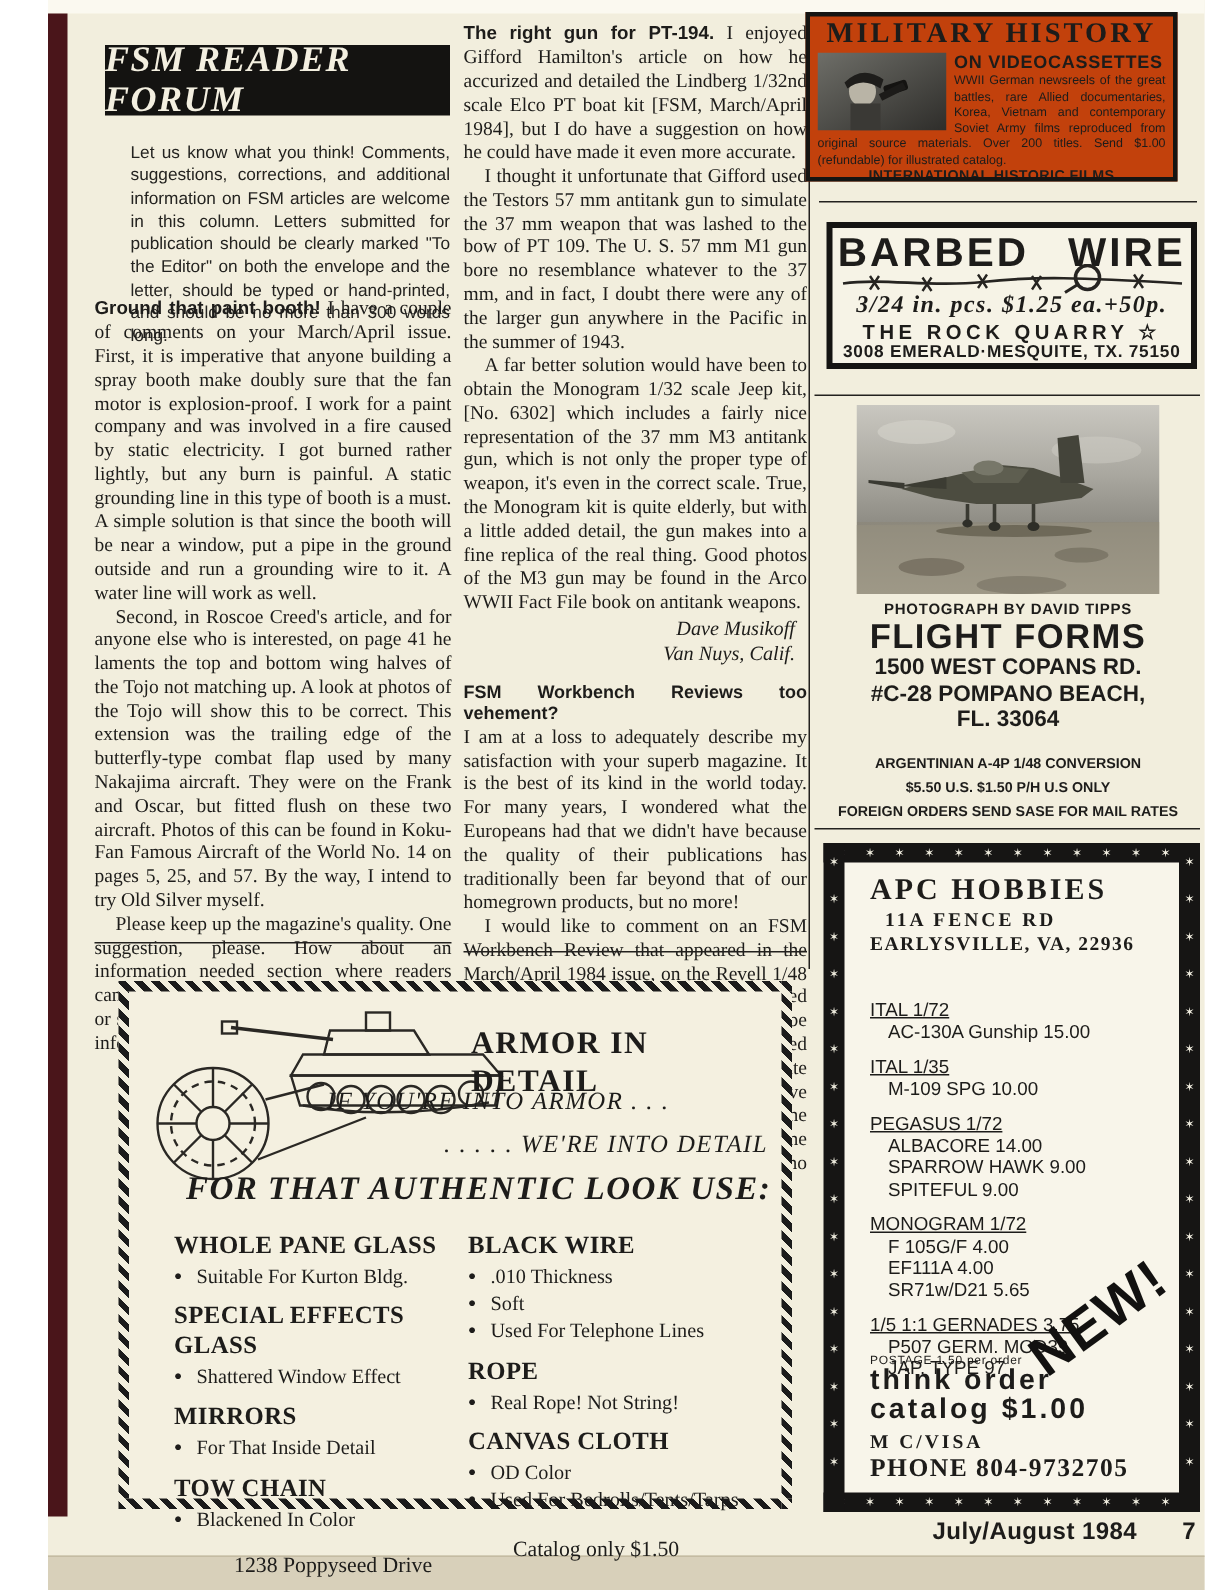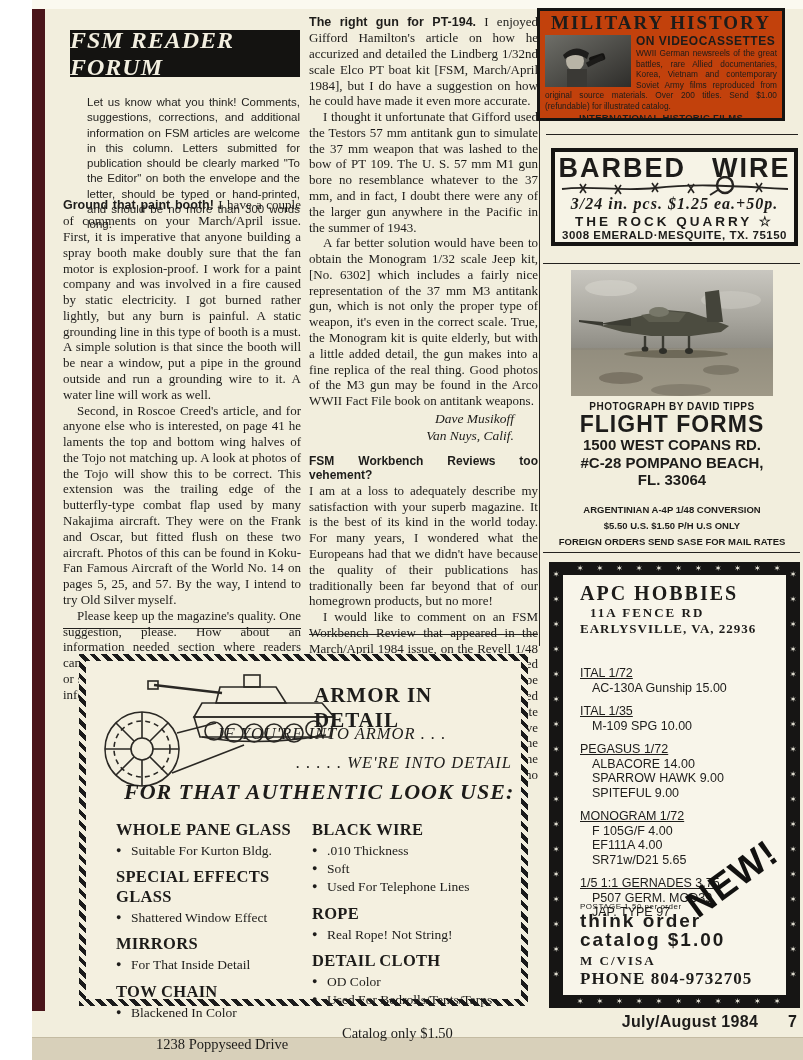--- a/index.html
+++ b/index.html
@@ -16,21 +16,21 @@
   .intro{position:absolute;left:55px;top:95px;width:213px;font-family:"Liberation Sans",sans-serif;
     font-size:11.5px;line-height:1.33;text-align:justify;color:#242320;}
 
   
   .col1{position:absolute;left:31px;top:197px;width:238px;}
   .col2{position:absolute;left:277px;top:14px;width:229px;}
   .letter{font-size:13px;line-height:1.215;text-align:justify;}
   .para{margin:0;}
   .para.indented{text-indent:14px;}
   .lead{font-family:"Liberation Sans",sans-serif;font-weight:bold;font-size:12.5px;}
-  .sig{text-align:right;font-style:italic;font-size:13.5px;line-height:1.25;padding-right:24px;margin-top:2px;}
+  .sig{text-align:right;font-style:italic;font-size:13.5px;line-height:1.25;padding-right:8px;margin-top:2px;}
   .letter-heading{font-family:"Liberation Sans",sans-serif;font-weight:bold;font-size:12px;margin:9px 0 0 0;}
 
   .rule{position:absolute;background:#23211e;}
 
   
   .ad-mil{position:absolute;left:505px;top:8px;width:248px;height:113px;border:3px solid #151412;
     box-sizing:border-box;background:#c2410c;padding:1px 5px 0 5px;font-family:"Liberation Sans",sans-serif;overflow:hidden;}
   .mil-title{font-family:"Liberation Serif",serif;font-weight:bold;font-size:19px;letter-spacing:2px;
     text-align:center;white-space:nowrap;}
   .mil-photo{float:left;width:86px;height:52px;margin:1px 5px 1px 0;}
@@ -367,21 +367,21 @@
         <div class="armor-address">1238 Poppyseed Drive
 New Brighton, MN 55112</div>
       </div>
       <div class="armor-col">
         <div class="armor-h">BLACK WIRE</div>
         <div class="armor-li">.010 Thickness</div>
         <div class="armor-li">Soft</div>
         <div class="armor-li">Used For Telephone Lines</div>
         <div class="armor-h">ROPE</div>
         <div class="armor-li">Real Rope! Not String!</div>
-        <div class="armor-h">DETAIL CLOTH</div>
+        <div class="armor-h">CANVAS CLOTH</div>
         <div class="armor-li">OD Color</div>
         <div class="armor-li">Used For Bedrolls/Tents/Tarps</div>
         <div class="armor-catalog">Catalog only $1.50</div>
       </div>
     </div>
   </div>
 
   <div class="footer">
     <span class="footer-issue">July/August 1984</span>
     <span class="footer-page">7</span>

